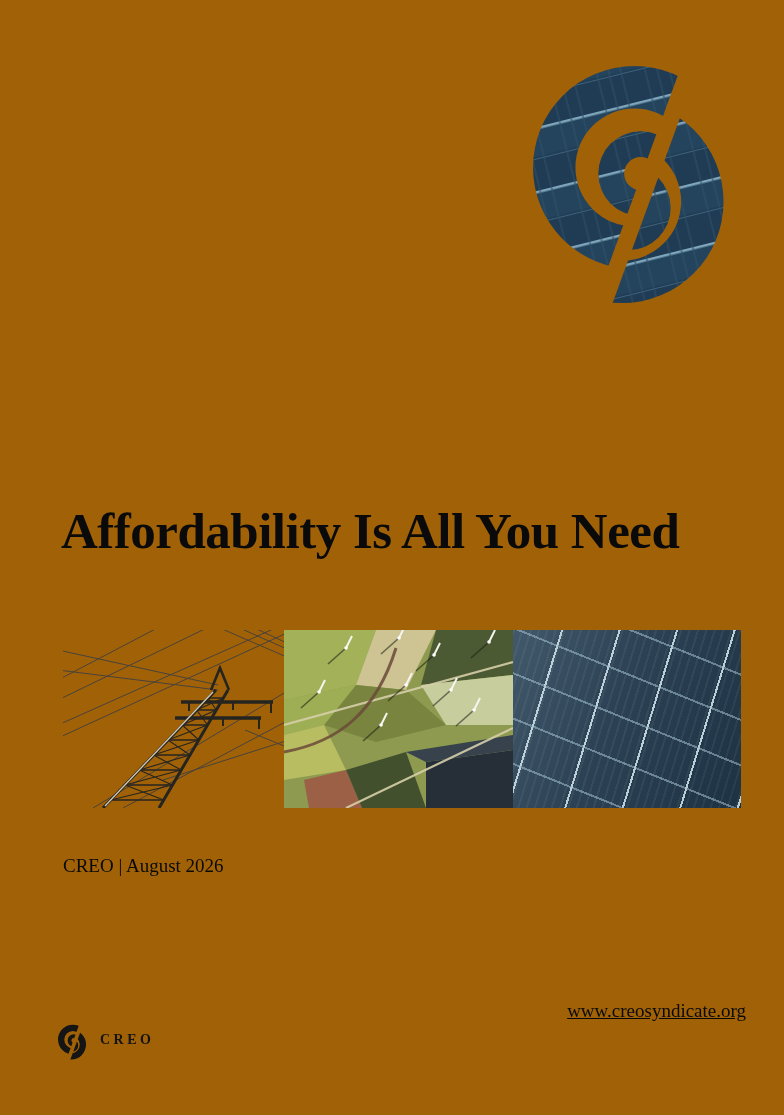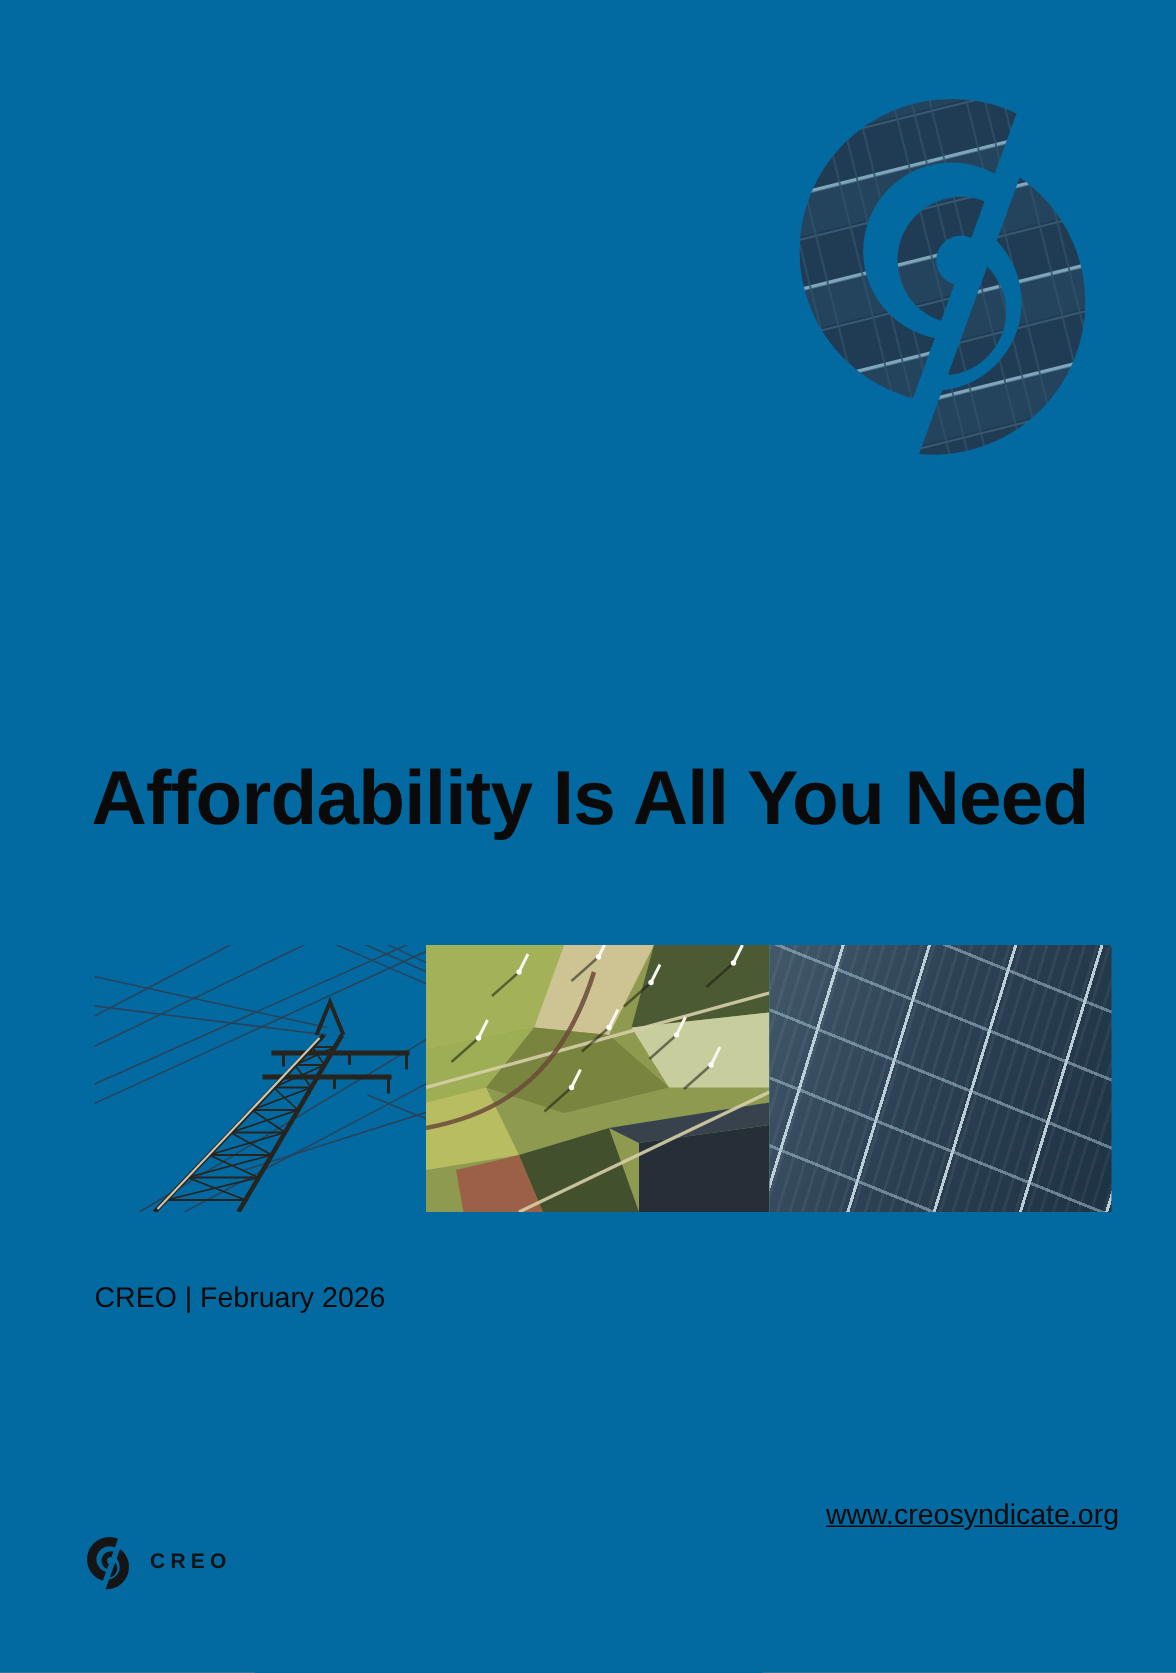--- a/index.html
+++ b/index.html
@@ -1,19 +1,19 @@
 <!DOCTYPE html>
 <html><head>
 <meta charset="utf-8">
 <style>
   html,body{margin:0;padding:0;}
   body{font-family:"Liberation Sans", sans-serif; background:#888;}
   .page{
     position:relative; width:784px; height:1115px; margin:0 auto;
-    background:#0369a1; overflow:hidden;
+    background:#a16207; overflow:hidden;font-family:Liberation Serif, serif;
   }
   .abs{position:absolute;}
   .logo-main{left:533px; top:62px; width:204px; height:244px;}
   .page-title{
     left:61px; top:506px; font-size:51px; font-weight:bold; color:#0a0a0a;
     letter-spacing:-0.5px; white-space:nowrap; line-height:1;
   }
   .page-subtitle{
     left:62px; top:580px; font-size:21px; font-weight:bold; color:#0a0a0a;
     letter-spacing:-0.2px; white-space:nowrap; line-height:1;
@@ -167,21 +167,21 @@
               <circle cx="190" cy="80" r="1.8"></circle>
               <circle cx="35" cy="62" r="1.8"></circle>
           </g>
         </g>
       </svg>
     </div>
 
     <div class="photo photo-solar" aria-label="Close-up of a dark blue solar panel array"></div>
   </div>
 
-  <div class="abs byline">CREO | February 2026</div>
+  <div class="abs byline">CREO | August 2026</div>
 
   <svg class="abs footer-logo" viewBox="0 0 197 232" xmlns="http://www.w3.org/2000/svg" aria-hidden="true">
     <defs>
       <mask id="bandLf">
         <rect x="-60" y="-60" width="340" height="380" fill="#fff"></rect>
         <rect x="104" y="-140" width="420" height="600" fill="#000" transform="rotate(20 116 100)"></rect>
       </mask>
       <mask id="bandRf">
         <rect x="-60" y="-60" width="340" height="380" fill="#000"></rect>
         <rect x="128" y="-140" width="420" height="600" fill="#fff" transform="rotate(20 116 100)"></rect>

